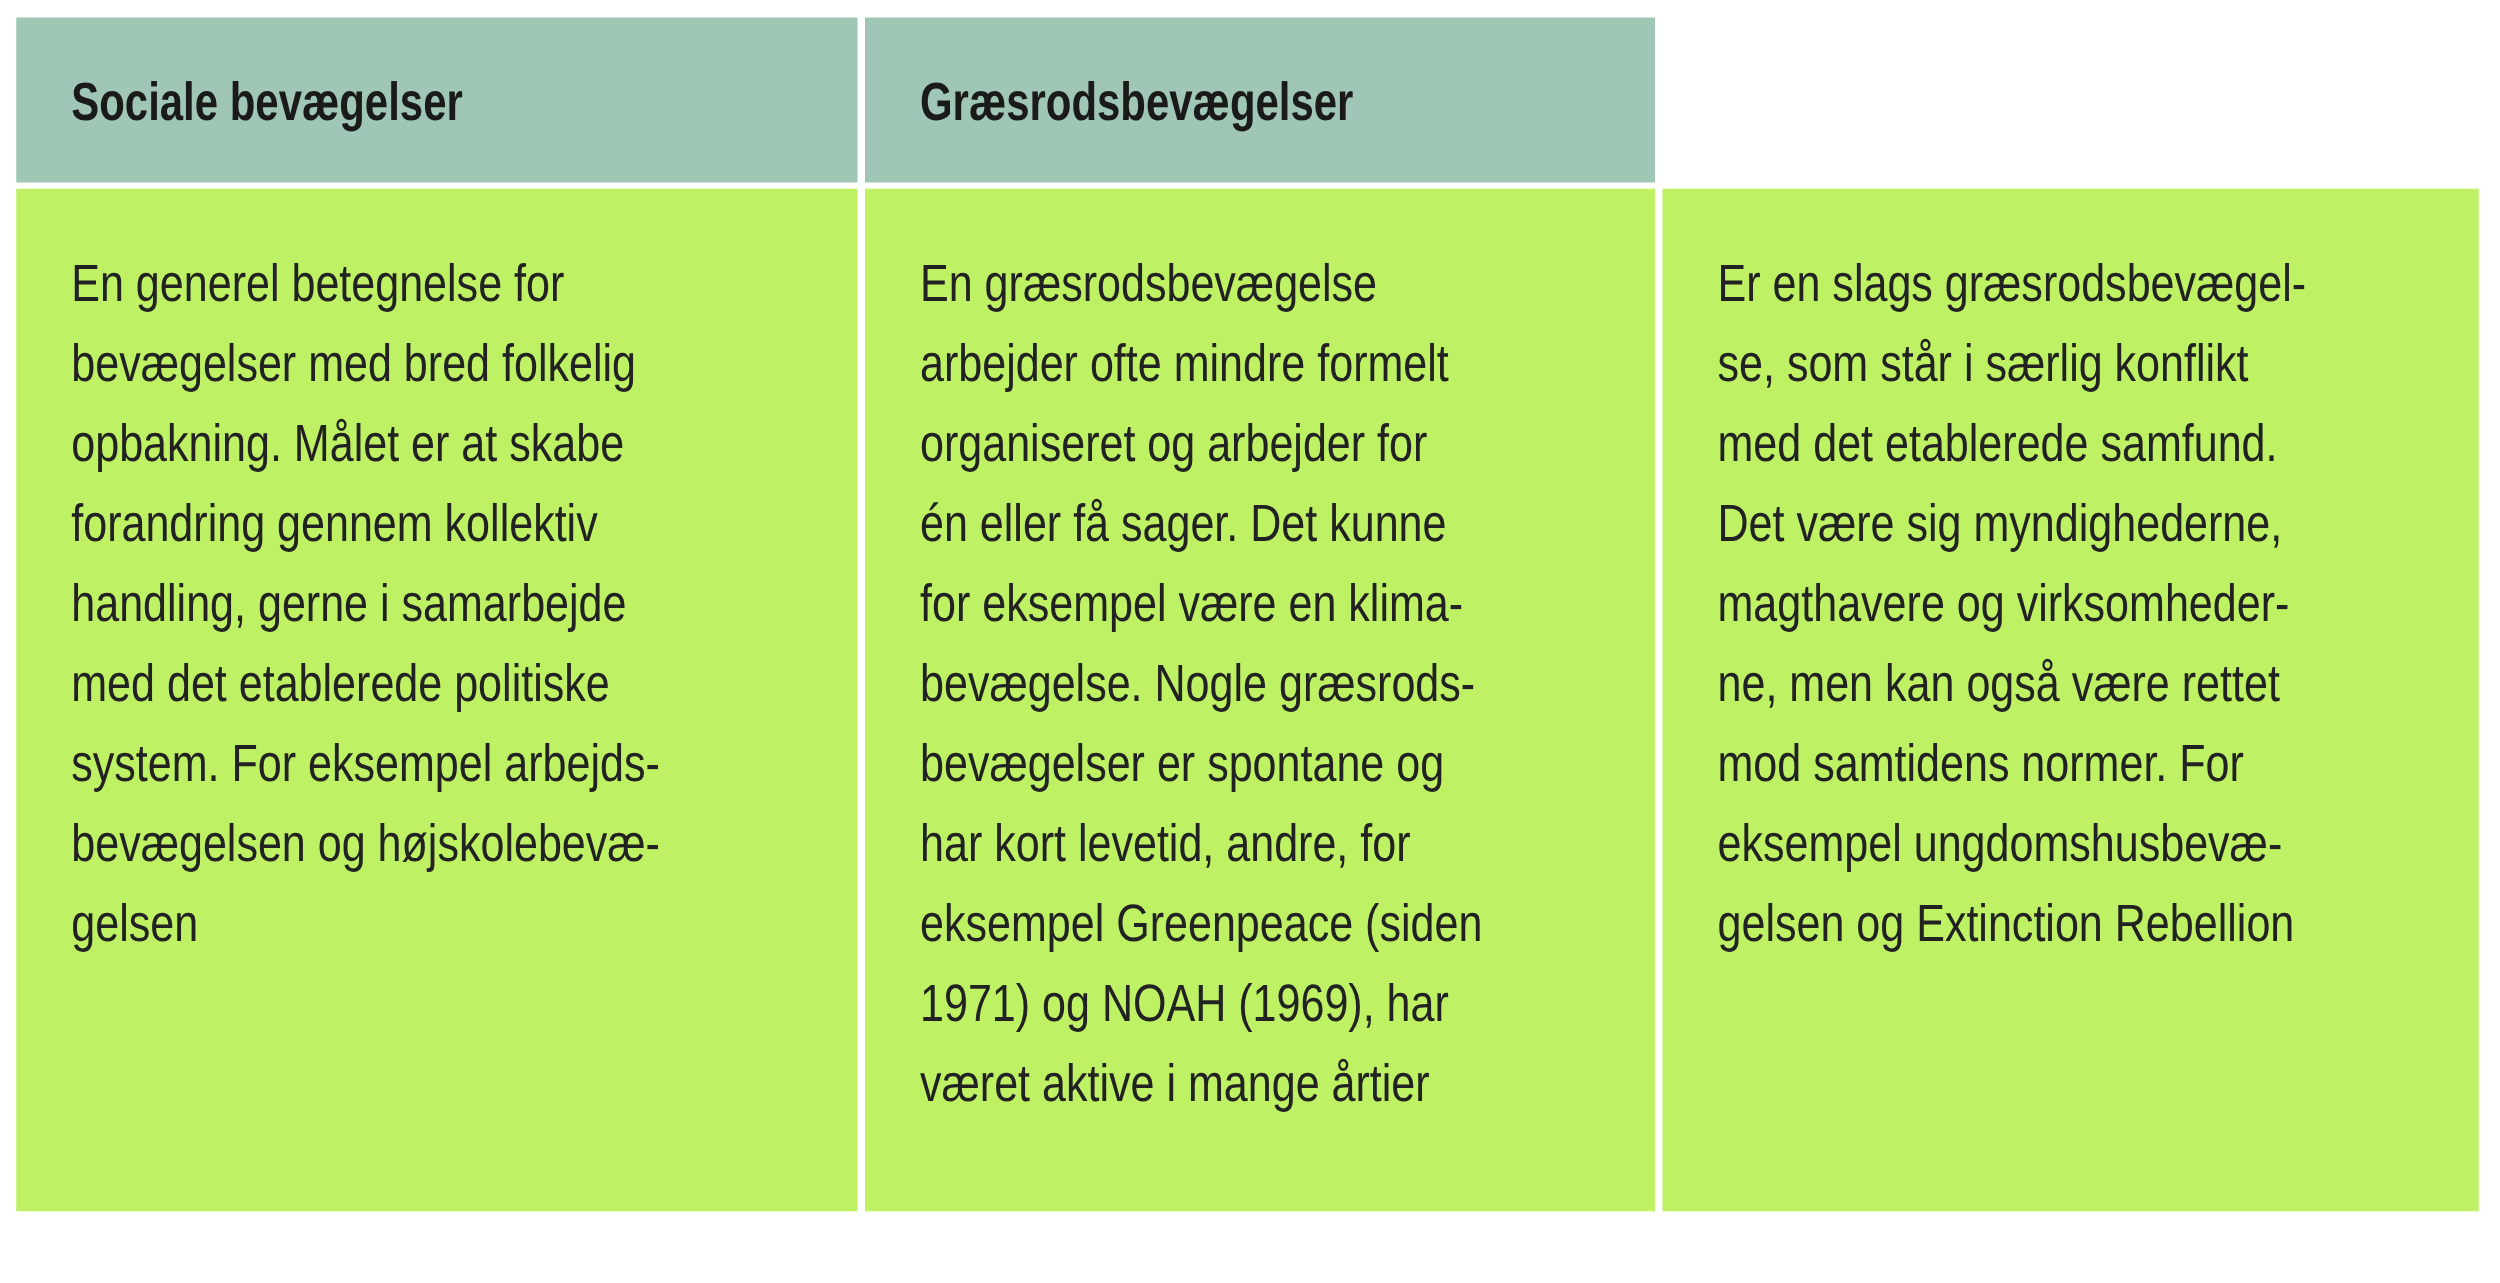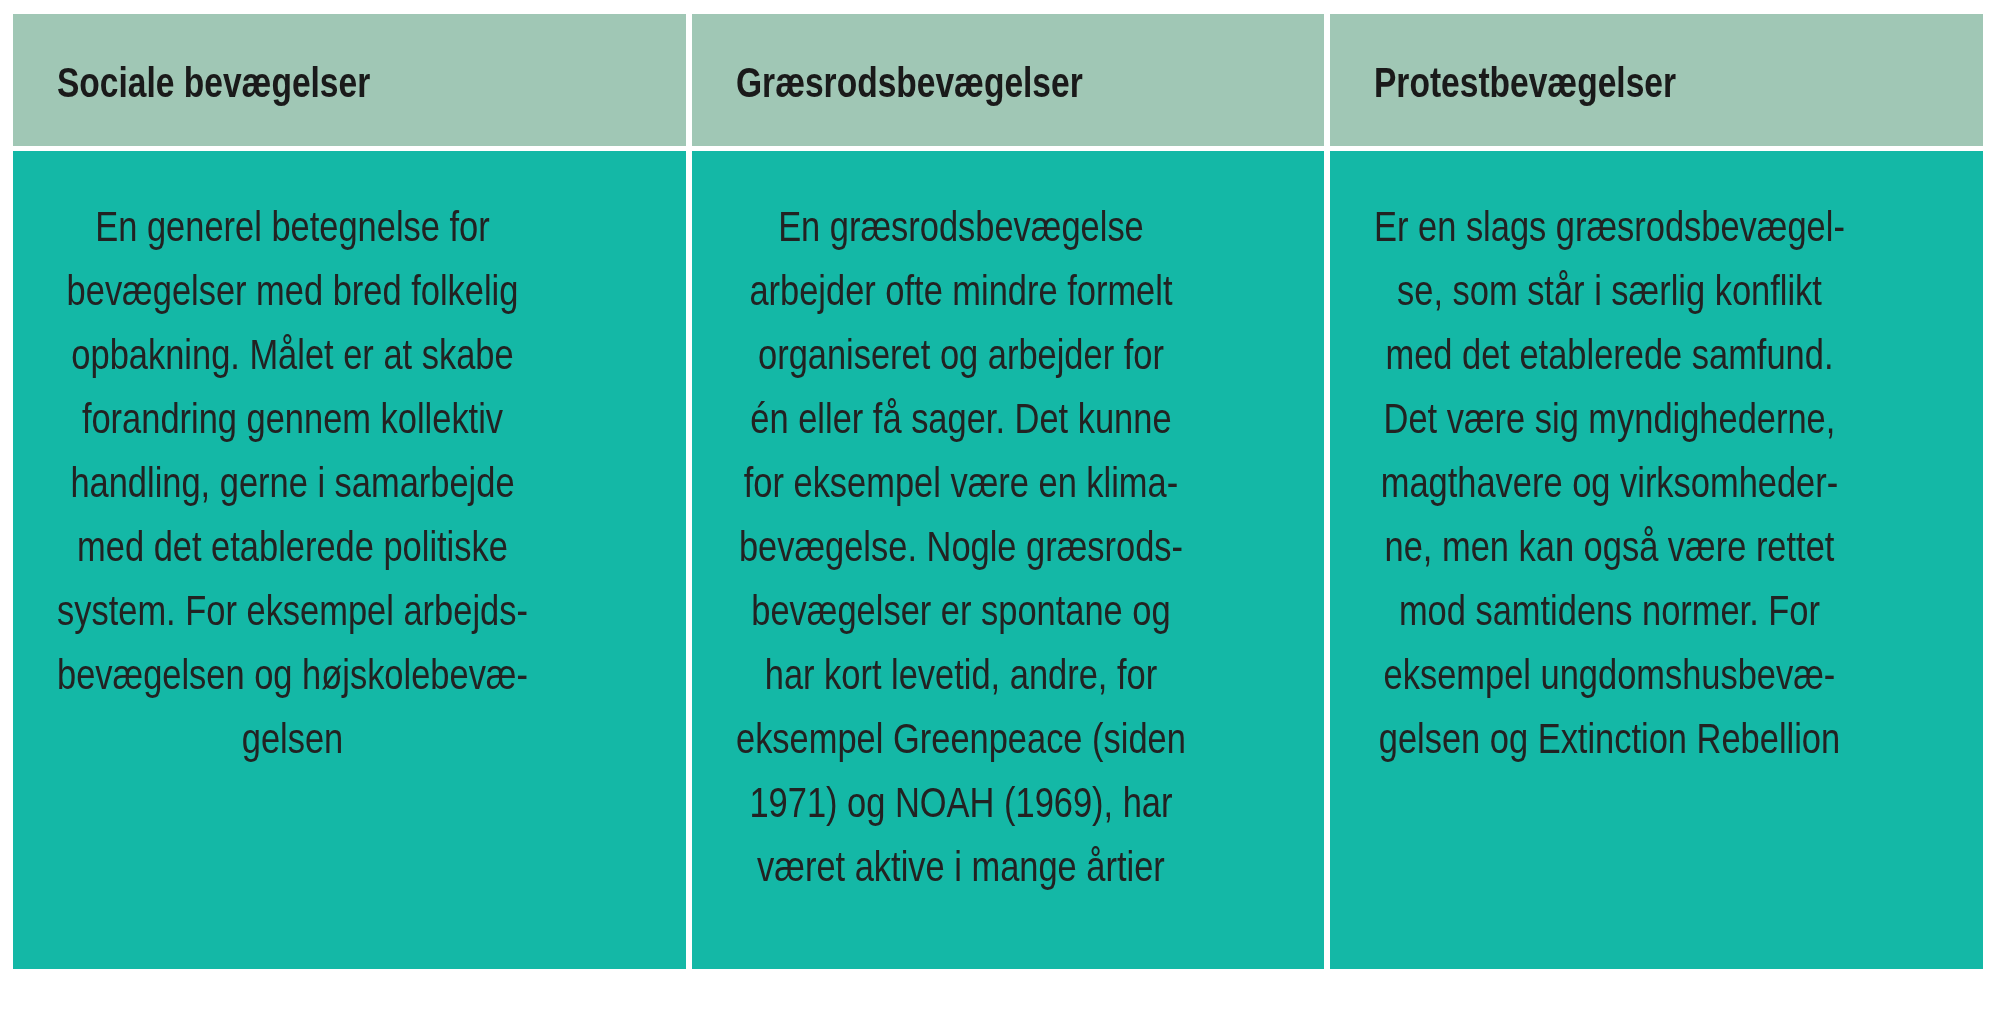--- a/index.html
+++ b/index.html
@@ -1,30 +1,30 @@
 <!DOCTYPE html>
 <html><head>
 <meta charset="utf-8">
 <style>
   html, body { margin: 0; padding: 0; background: #ffffff; }
   body { width: 2000px; height: 1026px; position: relative; overflow: hidden; }
   .table {
     position: absolute; left: 13px; top: 14px; width: 1970px; height: 955px;
   }
-  .col { position: absolute; top: 0; height: 955px; text-align: center; }
+  .col { position: absolute; top: 0; height: 955px; }
   .col1 { left: 0; width: 673px; }
   .col2 { left: 679px; width: 632px; border-radius: 23px; }
   .col3 { left: 1317px; width: 653px; }
   .hdr {
     position: absolute; left: 0; top: 0; right: 0; height: 132px;
     background: #a0c7b5;
   }
   .body {
     position: absolute; left: 0; top: 137px; right: 0; bottom: 0;
-    background: #14b8a6;
+    background: #bef264;
   }
   .hdr-text {
     position: absolute; left: 44px; top: 44px;
     font-family: "Liberation Sans", sans-serif; font-weight: bold;
     font-size: 43px; color: #1a1a1a; white-space: nowrap;
     transform: scaleX(0.78); transform-origin: left top;
     letter-spacing: 0px;
   }
   .body-text {
     position: absolute; left: 44px; top: 44px;
@@ -74,23 +74,20 @@
         <span class="line">bevægelser er spontane og</span>
         <span class="line">har kort levetid, andre, for</span>
         <span class="line">eksempel Greenpeace (siden</span>
         <span class="line">1971) og NOAH (1969), har</span>
         <span class="line">været aktive i mange årtier</span>
       </div>
     </div>
   </div>
 
   <div class="col col3">
-    <div class="hdr">
-      <div class="hdr-text">Protestbevægelser</div>
-    </div>
     <div class="body">
       <div class="body-text">
         <span class="line">Er en slags græsrodsbevægel-</span>
         <span class="line">se, som står i særlig konflikt</span>
         <span class="line">med det etablerede samfund.</span>
         <span class="line">Det være sig myndighederne,</span>
         <span class="line">magthavere og virksomheder-</span>
         <span class="line">ne, men kan også være rettet</span>
         <span class="line">mod samtidens normer. For</span>
         <span class="line">eksempel ungdomshusbevæ-</span>

